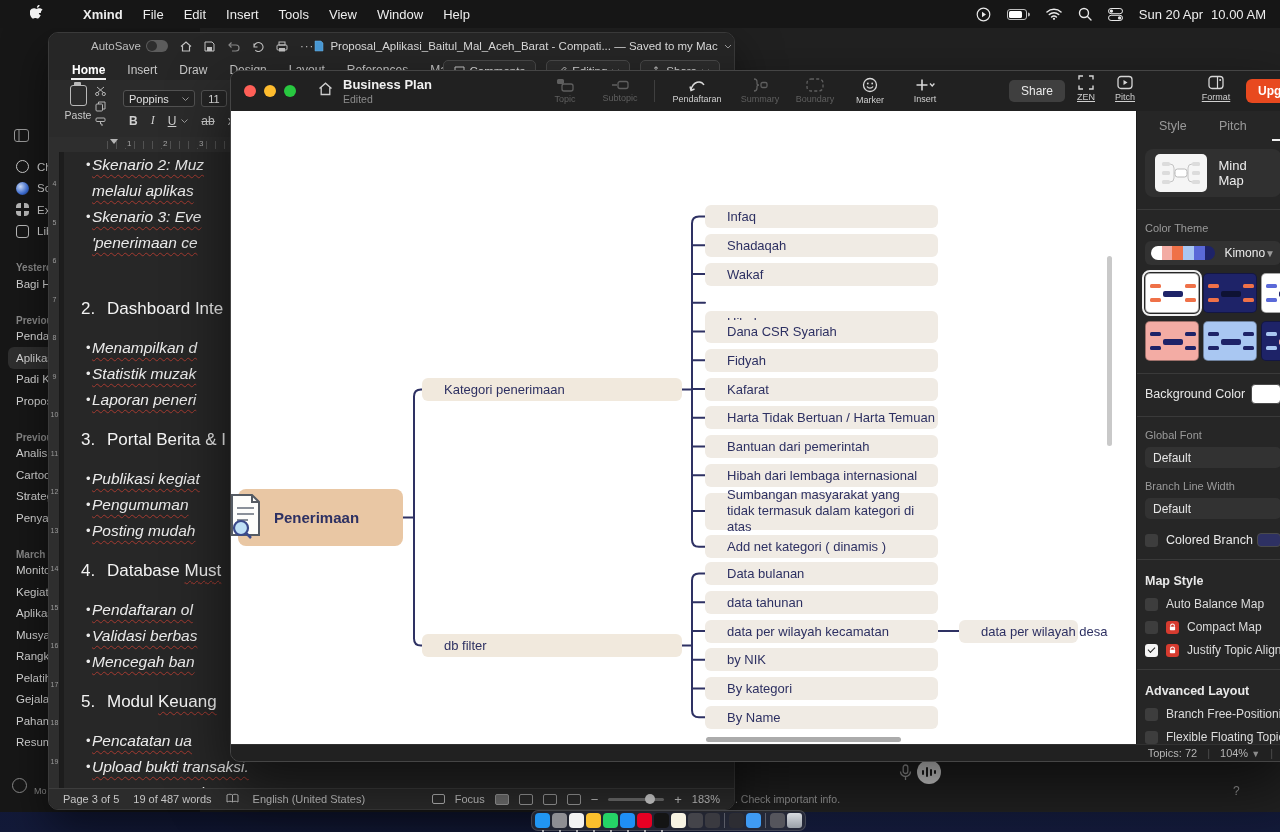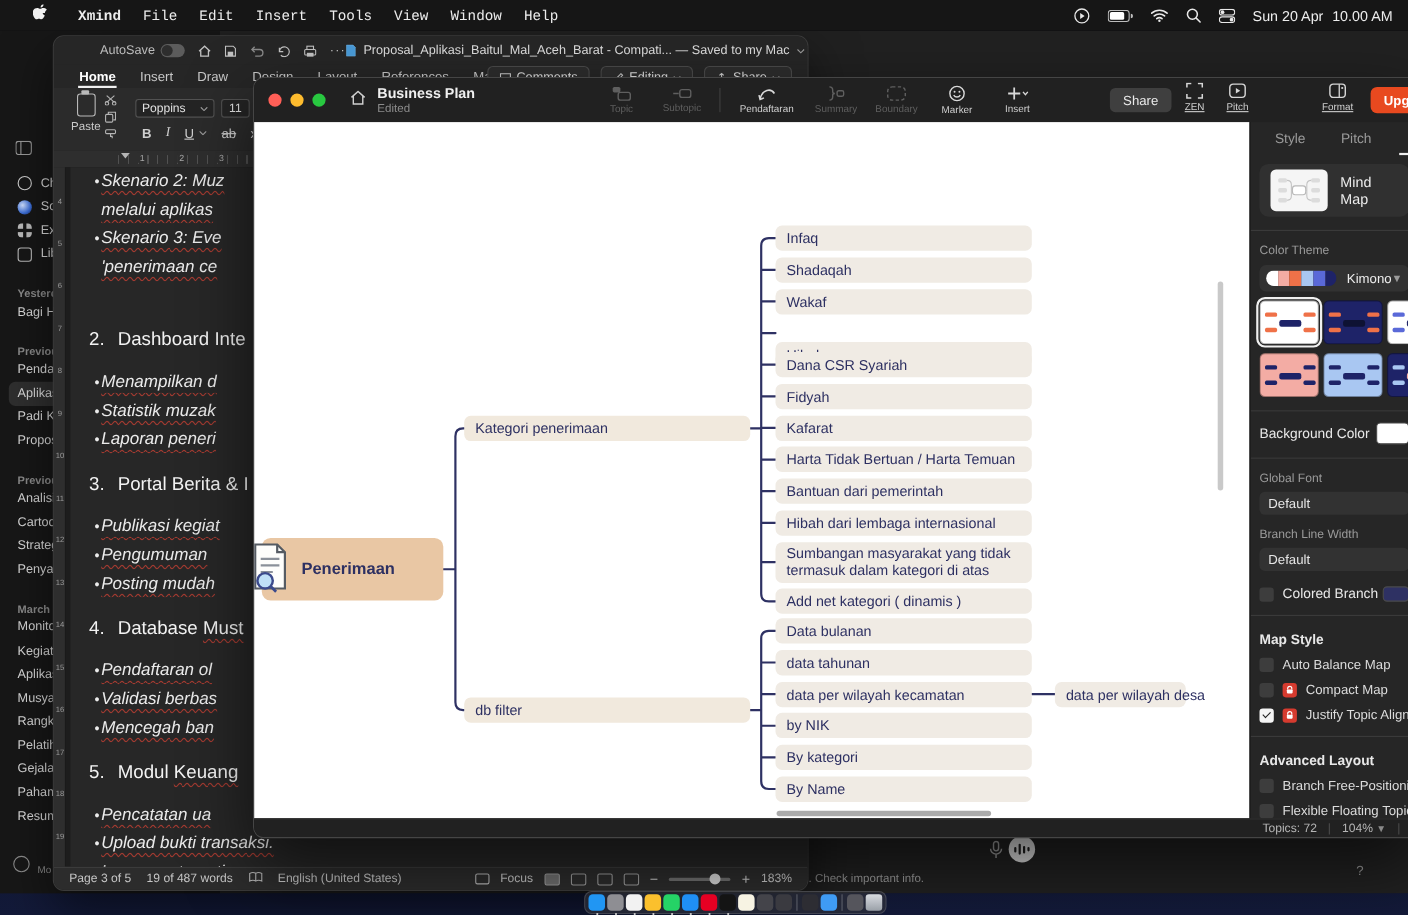--- a/index.html
+++ b/index.html
@@ -4,21 +4,21 @@
 <style>
   * { margin:0; padding:0; box-sizing:border-box; }
   html,body { width:1280px; height:832px; overflow:hidden; }
   body { font-family:"Liberation Sans","DejaVu Sans",sans-serif;
          background:linear-gradient(180deg,#05060c 0%,#0a0e22 60%,#131a39 100%); }
   .screen { position:relative; width:1280px; height:832px; overflow:hidden; }
 
   
   .menubar { position:absolute; top:0; left:0; right:0; height:28px; background:#161616;
              display:flex; align-items:center; color:#ededed; font-size:13px; z-index:50; }
-  .mb-left { display:flex; align-items:center; gap:4px; padding-left:16px;font-family:Liberation Mono, monospace; }
+  .mb-left { display:flex; align-items:center; gap:16px; padding-left:16px; }
   .mb-apple { font-size:15px; padding:0 14px; }
   .mb-item { padding:0 10px; }
   .mb-item.bold { font-weight:bold; }
   .mb-right { margin-left:auto; display:flex; align-items:center; gap:16px; padding-right:14px; }
   .mb-right svg { display:block; }
   .mb-clock { display:flex; gap:8px; font-size:13px; }
 
   
   .cg-win { position:absolute; left:0; top:28px; width:1280px; height:784px; background:#212121; z-index:1; }
   .cg-side { position:absolute; left:0; top:0; width:200px; height:100%; background:#171717; padding-top:100px; }
@@ -133,21 +133,21 @@
   .xm-right { position:absolute; right:0; left:0; top:0; height:40px; pointer-events:none; }
   .xm-share { position:absolute; left:778px; top:9px; height:22px; padding:0 12px; background:#3f3f3f; border-radius:5px;
         color:#eaeaea; font-size:12px; display:flex; align-items:center; pointer-events:auto; }
   .xm-mini { position:absolute; top:4px; width:44px; display:flex; flex-direction:column; align-items:center; gap:2px; pointer-events:auto; }
   .xm-mini .lab { font-size:9px; color:#cfcfcf;text-decoration:underline; }
   .xm-upgrade { position:absolute; left:1015px; top:8px; height:24px; padding:0 12px; background:#e8491f; border-radius:6px;
         color:#fff; font-size:12px; font-weight:bold; display:flex; align-items:center; pointer-events:auto; }
   .xm-body { position:absolute; top:40px; left:0; right:0; bottom:17px; display:flex; }
   .xm-canvas { position:relative; width:905px; height:100%; background:#ffffff; overflow:hidden; }
   .mm-svg { position:absolute; left:0; top:0; }
-  .mm-node { position:absolute; display:flex; align-items:center; padding:0 10px; border-radius:6px;
+  .mm-node { position:absolute; display:flex; align-items:center; padding:0 22px; border-radius:6px;
         color:#2d3062; font-size:13px; background:#f0ebe4; white-space:nowrap; }
   .mm-branch { background:#f1e9dd; }
   .mm-root { background:#e9c7a4; border-radius:8px; font-size:15px; font-weight:bold; padding-left:36px; }
   .mm-tall { white-space:normal; line-height:16px; padding-top:2px; padding-bottom:2px; align-items:center; }
   .mm-sticker { position:absolute; z-index:2; }
   .mm-hscroll { position:absolute; left:475px; top:626px; width:195px; height:5px; border-radius:3px; background:#ababab; }
   .mm-vscroll { position:absolute; left:876px; top:145px; width:5px; height:190px; border-radius:3px; background:#c9c9c9; }
   .xm-panel { position:relative; flex:1; background:#262626; border-left:1px solid #1a1a1a; padding:0 8px; overflow:hidden; }
   .xp-tabs { position:relative; height:30px; display:flex; align-items:center; }
   .xp-tab { position:absolute; font-size:12.5px; color:#9a9a9a; }

